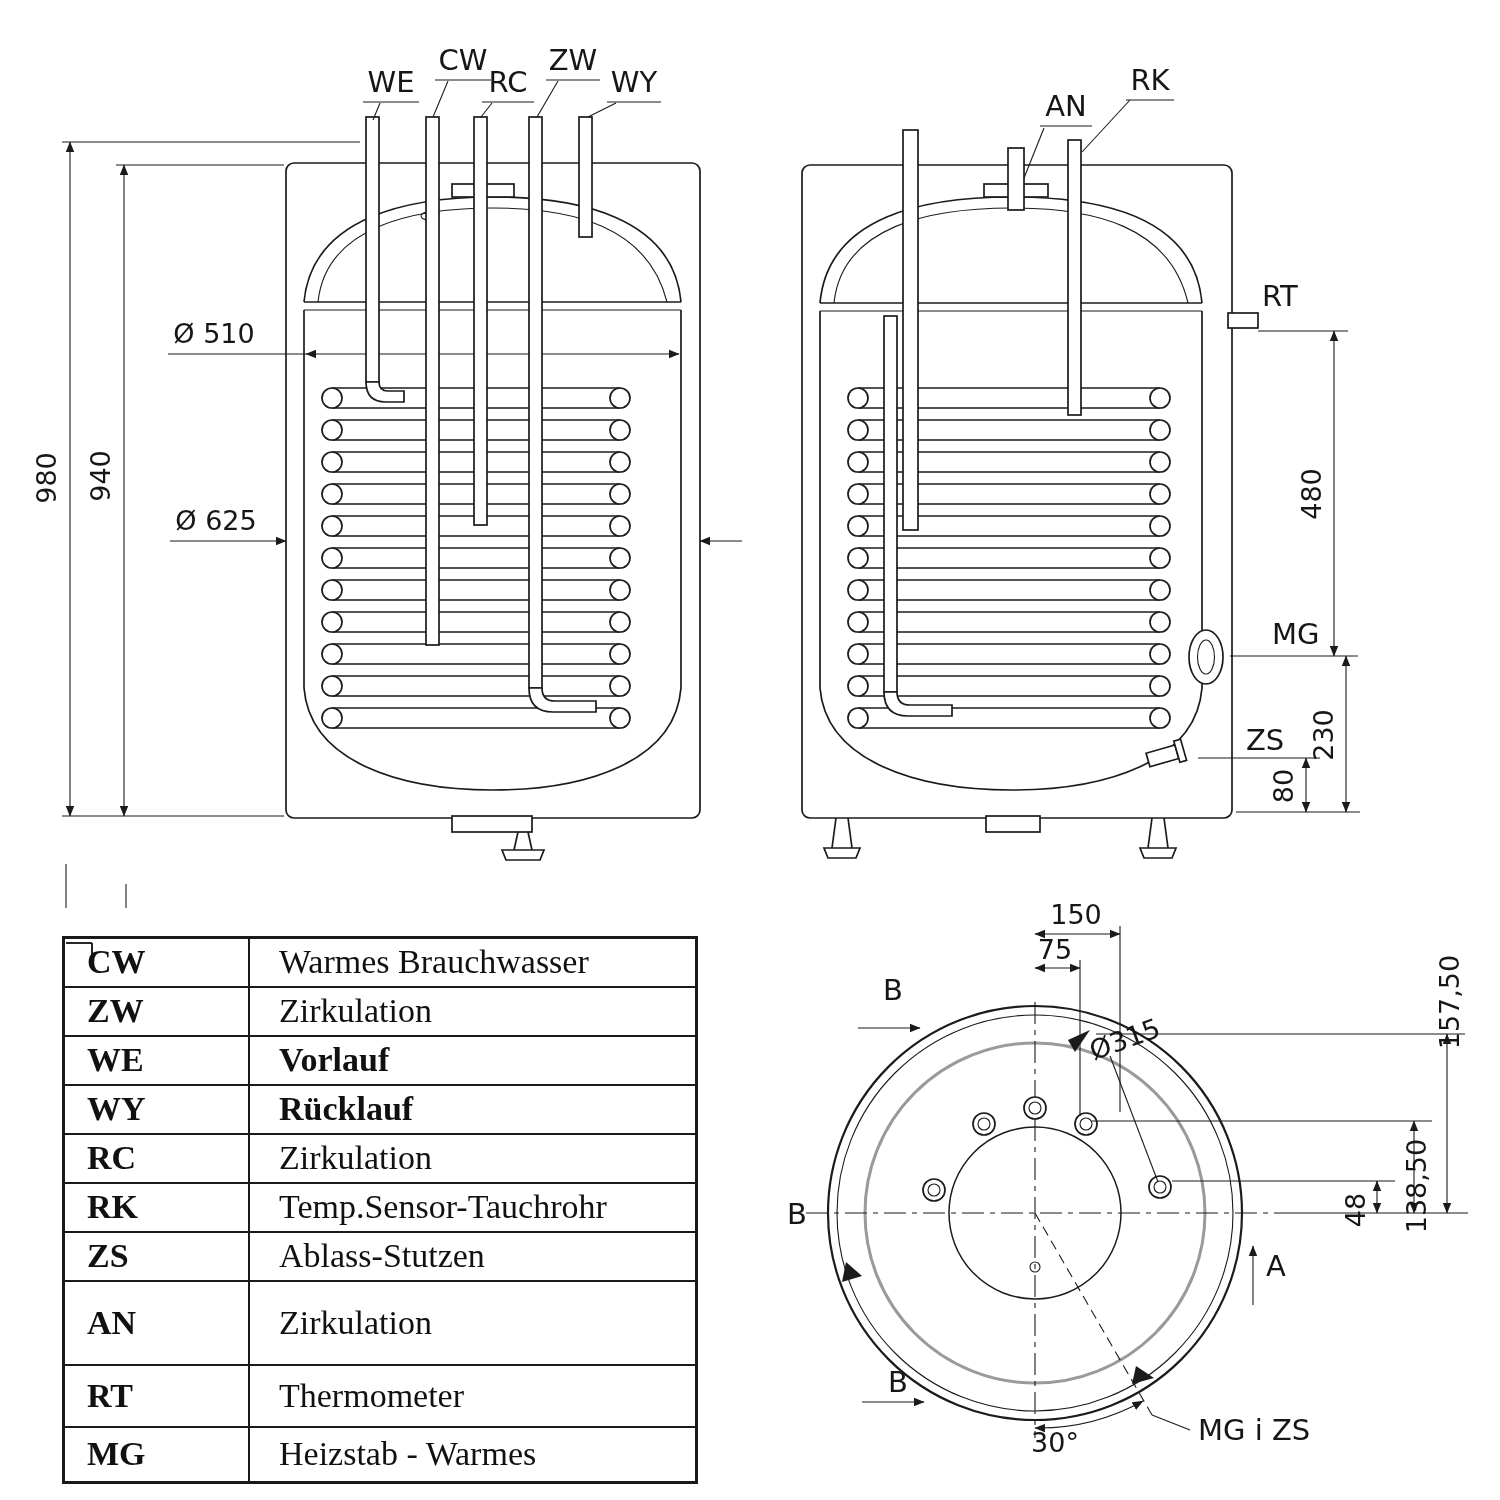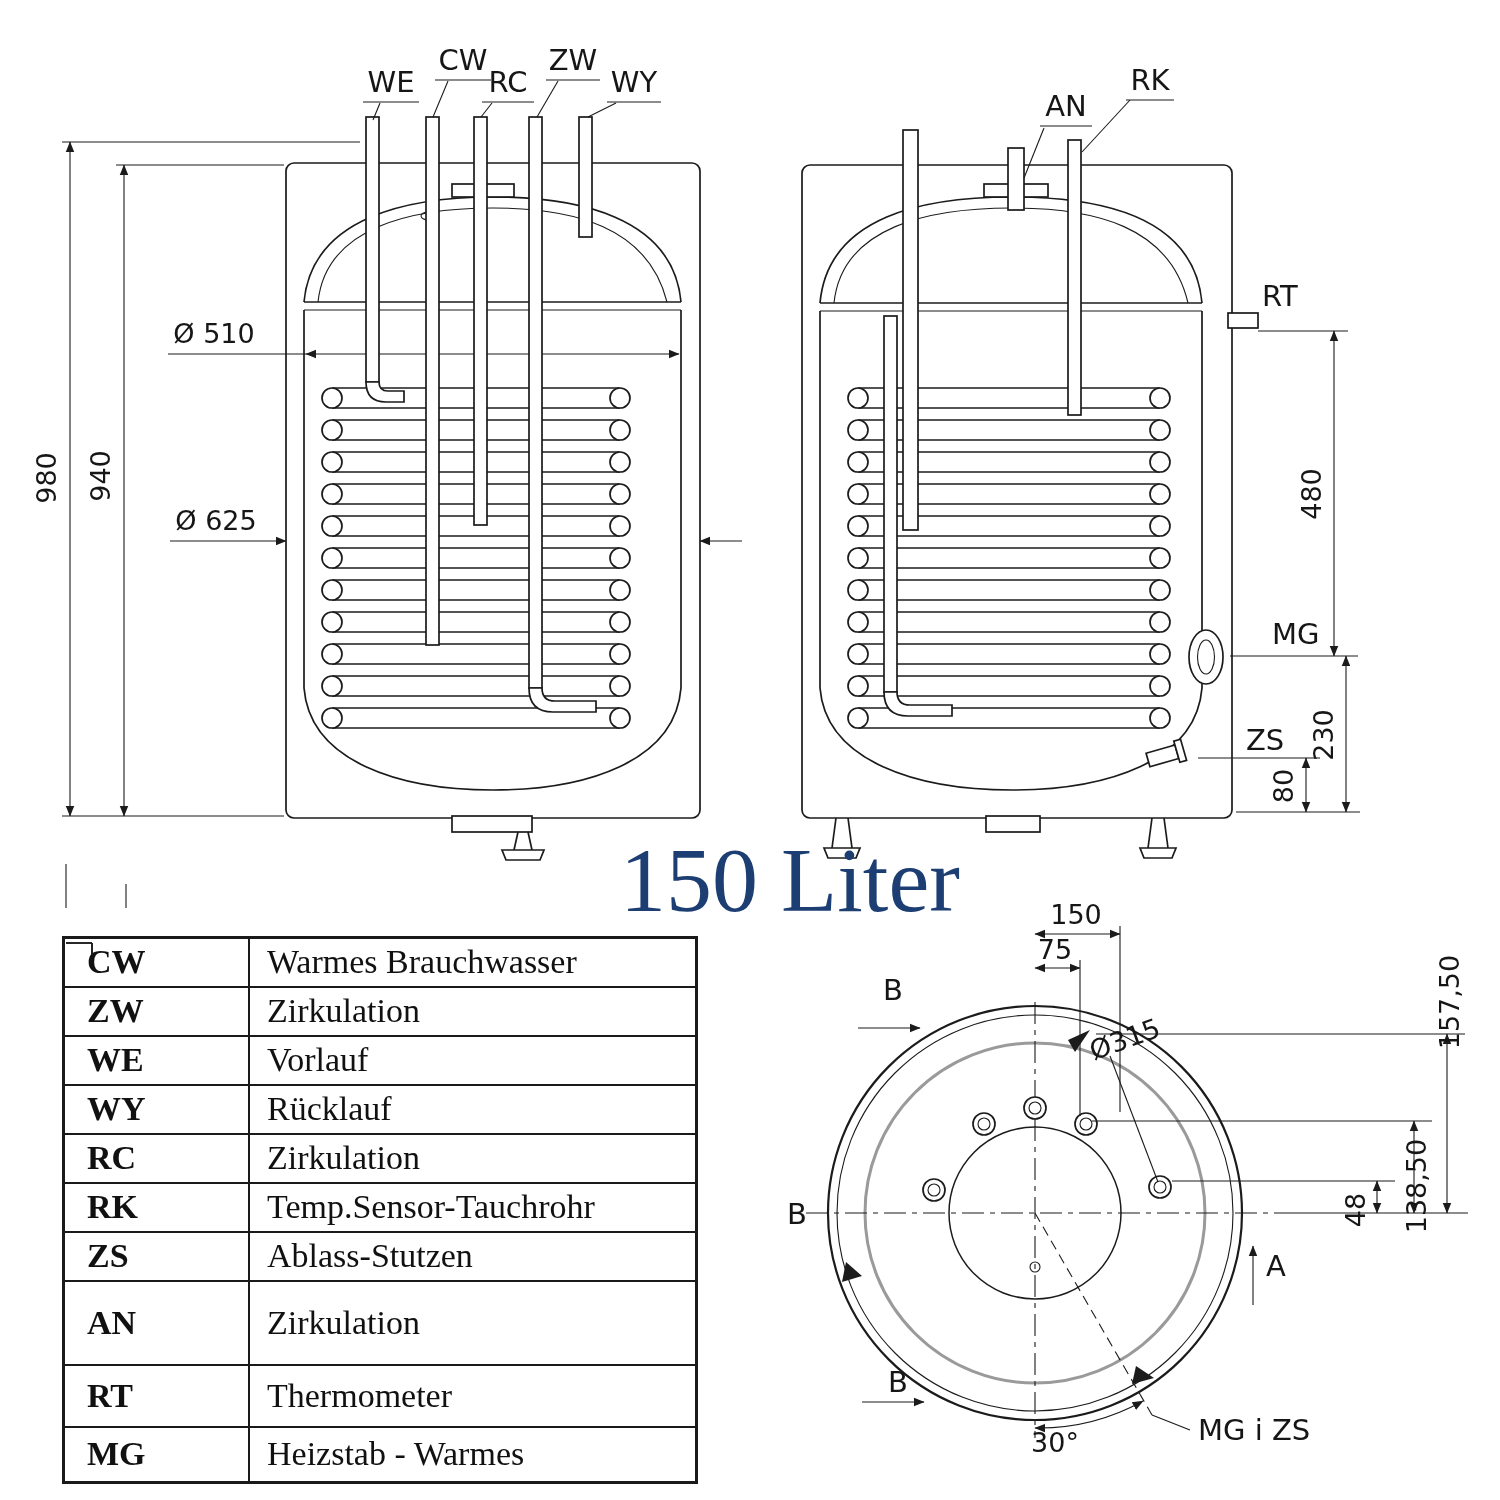--- a/index.html
+++ b/index.html
@@ -14,22 +14,22 @@
   svg .dash{stroke:#1b1b1b;fill:none;stroke-width:1.1;stroke-dasharray:10 6;}
   svg text{fill:#161616;}
   svg .dim{font-family:"DejaVu Sans", sans-serif;font-size:27px;}
   svg .lbl{font-family:"DejaVu Sans", sans-serif;font-size:29px;}
   .title{position:absolute;left:470px;top:834px;width:640px;text-align:center;
          font-family:"Liberation Serif", serif;font-size:92px;color:#1d3e72;line-height:1;}
   table.legend{position:absolute;left:62px;top:936px;width:636px;border-collapse:collapse;
                border:3px solid #1a1a1a;}
   table.legend td{border:2px solid #1a1a1a;font-size:34px;color:#111;}
   td.abbr{width:160px;font-weight:bold;padding-left:22px;}
-  td.desc{padding-left:17px;}
-  .descflex{display:flex;align-items:center;justify-content:space-between;padding-right:40px;}
+  td.desc{padding-left:29px;}
+  .descflex{display:flex;align-items:center;justify-content:space-between;padding-right:40px;font-weight:bold;}
   tr.h1{height:49px;} tr.h2{height:84px;} tr.h3{height:62px;} tr.h4{height:56px;}
 </style>
 </head>
 <body>
 
 <div class="canvas">
 
 <svg width="1500" height="1500" viewBox="0 0 1500 1500">
   <defs>
     <marker id="ar" viewBox="0 0 10 10" refX="9.5" refY="5" markerWidth="10" markerHeight="10" orient="auto-start-reverse">
@@ -268,21 +268,20 @@
     <text class="lbl" x="893" y="1000" text-anchor="middle">B</text>
     <line class="thin" x1="858" y1="1028" x2="920" y2="1028" marker-end="url(#ar)"></line>
     <text class="lbl" x="797" y="1224" text-anchor="middle">B</text>
     <text class="lbl" x="898" y="1392" text-anchor="middle">B</text>
     <line class="thin" x1="862" y1="1402" x2="924" y2="1402" marker-end="url(#ar)"></line>
     <text class="lbl" x="1266" y="1276">A</text>
     <line class="thin" x1="1253" y1="1305" x2="1253" y2="1246" marker-end="url(#ar)"></line>
   </g>
 </svg>
 
-<div class="title">150 Liter</div>
 
 <table class="legend">
   <tbody>
     <tr class="h1">
       <td class="abbr">CW</td>
       <td class="desc">Warmes Brauchwasser</td>
     </tr>
     <tr class="h1">
       <td class="abbr">ZW</td>
       <td class="desc">Zirkulation</td>

